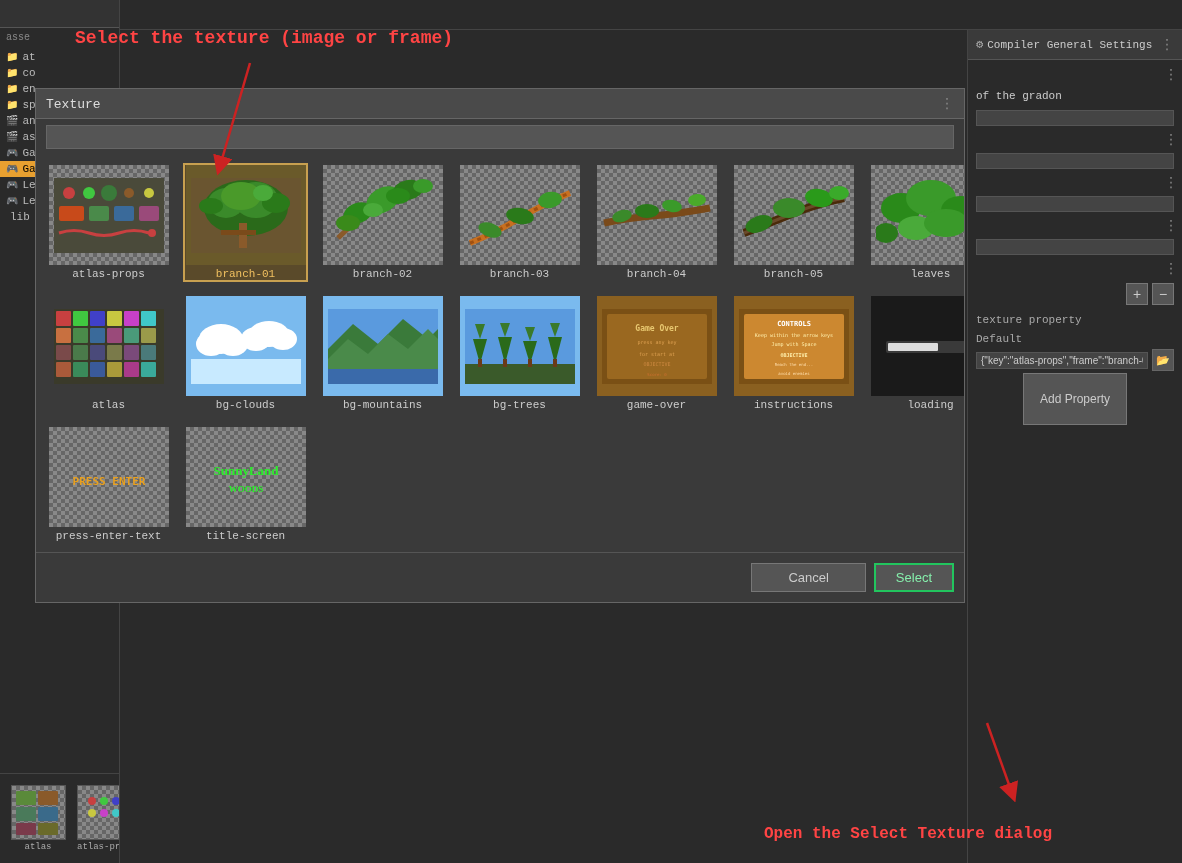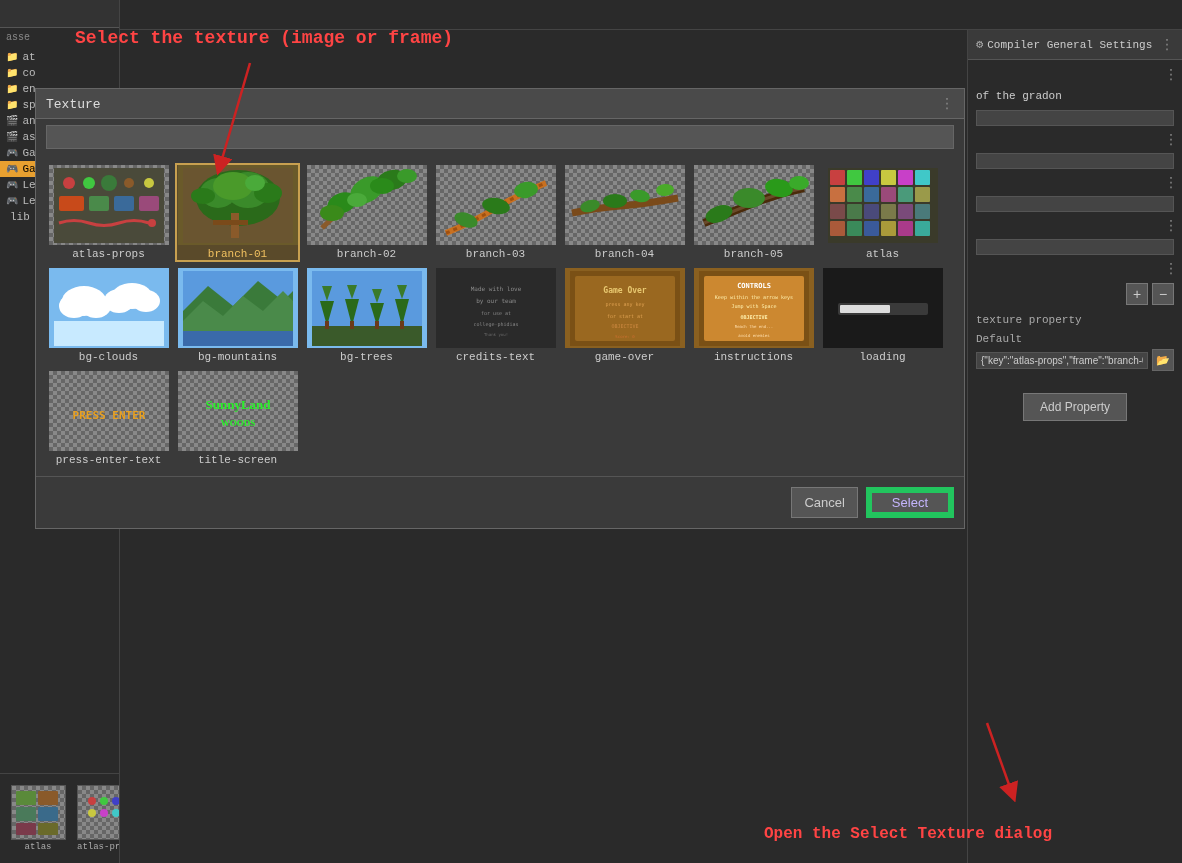--- a/index.html
+++ b/index.html
@@ -107,39 +107,39 @@
       width: 100%;
       padding: 2px 6px;
       font-size: 12px;
       outline: none;
     }
 
     
     .texture-grid {
       display: grid;
       grid-template-columns: repeat(7, 125px);
-      gap: 4px;
+      gap: 12px;
       padding: 8px 10px;
       overflow-y: auto;
       max-height: 420px;
     }
     .texture-item {
       display: flex;
       flex-direction: column;
       align-items: center;
       cursor: pointer;
       border: 2px solid transparent;
     }
     .texture-item.selected {
       border: 2px solid #c8a050;
       background: #5a4a2a;
     }
     .texture-thumb {
       width: 120px;
-      height: 80px;
+      height: 100px;
       background: #555;
       display: flex;
       align-items: center;
       justify-content: center;
       overflow: hidden;
       position: relative;
     }
     .texture-label {
       font-size: 11px;
       color: #ccc;
@@ -155,28 +155,28 @@
       display: flex;
       justify-content: flex-end;
       padding: 10px;
       gap: 8px;
       border-top: 1px solid #555;
     }
     .btn-cancel {
       background: #555;
       border: 1px solid #777;
       color: #ccc;
-      padding: 6px 12px;
+      padding: 6px 36px;
       font-size: 13px;
       cursor: pointer;
     }
     .btn-select {
       background: #555;
-      border: 6px solid #22c55e;
-      color: #c4b5fd;
+      border: 2px solid #22c55e;
+      color: #86efac;
       padding: 2px 20px;
       font-size: 13px;
       cursor: pointer;
     }
 
     
     .right-panel-header {
       background: #3a3a3a;
       border-bottom: 1px solid #555;
       padding: 6px 8px;
@@ -349,24 +349,24 @@
       align-items: center;
       justify-content: center;
       flex-shrink: 0;
     }
 
     
     .add-property-btn {
       background: #555;
       border: 1px solid #777;
       color: #ccc;
-      padding: 6px 16px;
+      padding: 18px 16px;
       font-size: 12px;
       cursor: pointer;
-      margin: 20px auto;
+      margin: 0 auto;
       display: block;
     }
 
     
     .bottom-annotation {
       position: absolute;
       bottom: 30px;
       right: 120px;
       color: #ff4444;
       font-size: 16px;
@@ -665,20 +665,34 @@
           <path d="M5 55 Q30 45 55 35 Q80 25 105 20" stroke="#6a4a2a" stroke-width="3" fill="none"></path>
           <ellipse cx="20" cy="46" rx="14" ry="8" fill="#2a7a1a" transform="rotate(-20 20 46)"></ellipse>
           <ellipse cx="50" cy="30" rx="16" ry="10" fill="#3a8a2a"></ellipse>
           <ellipse cx="80" cy="20" rx="14" ry="9" fill="#2a9a1a" transform="rotate(10 80 20)"></ellipse>
           <ellipse cx="100" cy="15" rx="10" ry="7" fill="#3aaa2a"></ellipse>
         </svg>
       </div>
       <div class="texture-label">branch-05</div>
     </div>
 
+    <div class="texture-item">
+      <div class="texture-thumb checker">
+        <svg width="110" height="75" viewBox="0 0 110 75">
+          <ellipse cx="25" cy="30" rx="20" ry="15" fill="#2a8a1a"></ellipse>
+          <ellipse cx="55" cy="20" rx="25" ry="18" fill="#3a9a2a"></ellipse>
+          <ellipse cx="85" cy="32" rx="20" ry="14" fill="#2a8a1a"></ellipse>
+          <ellipse cx="40" cy="50" rx="18" ry="12" fill="#4aaa3a"></ellipse>
+          <ellipse cx="70" cy="45" rx="22" ry="14" fill="#3a9a2a"></ellipse>
+          <ellipse cx="10" cy="55" rx="12" ry="10" fill="#2a7a1a"></ellipse>
+          <ellipse cx="100" cy="55" rx="10" ry="9" fill="#3a8a2a"></ellipse>
+        </svg>
+      </div>
+      <div class="texture-label">leaves</div>
+    </div>
 
     <div class="texture-item">
       <div class="texture-thumb" style="background:#3a3a3a;">
         <svg width="110" height="75" viewBox="0 0 110 75">
           <rect x="0" y="0" width="110" height="75" fill="#3a3a2a"></rect>
 
           <rect x="2" y="2" width="15" height="15" fill="#c84040" rx="1"></rect>
           <rect x="19" y="2" width="15" height="15" fill="#40c840" rx="1"></rect>
           <rect x="36" y="2" width="15" height="15" fill="#4040c8" rx="1"></rect>
           <rect x="53" y="2" width="15" height="15" fill="#c8c840" rx="1"></rect>
@@ -753,33 +767,20 @@
           <polygon points="65,32 60,18 70,18" fill="#3a7a2a"></polygon>
           <rect x="63" y="50" width="4" height="8" fill="#6a3a1a"></rect>
           <polygon points="90,55 83,28 97,28" fill="#2a6a1a"></polygon>
           <polygon points="90,28 85,14 95,14" fill="#3a7a2a"></polygon>
           <rect x="88" y="50" width="4" height="8" fill="#6a3a1a"></rect>
         </svg>
       </div>
       <div class="texture-label">bg-trees</div>
     </div>
 
-    <div class="texture-item">
-      <div class="texture-thumb" style="background:#2a2a2a;">
-        <svg width="110" height="75" viewBox="0 0 110 75">
-          <rect x="0" y="0" width="110" height="75" fill="#2a2a2a"></rect>
-          <text x="55" y="20" text-anchor="middle" fill="#888" font-size="6" font-family="monospace">Made with love</text>
-          <text x="55" y="32" text-anchor="middle" fill="#888" font-size="6" font-family="monospace">by our team</text>
-          <text x="55" y="44" text-anchor="middle" fill="#888" font-size="5" font-family="monospace">for use at</text>
-          <text x="55" y="55" text-anchor="middle" fill="#888" font-size="5" font-family="monospace">college-phidias</text>
-          <text x="55" y="65" text-anchor="middle" fill="#666" font-size="4" font-family="monospace">Thank you!</text>
-        </svg>
-      </div>
-      <div class="texture-label">credits-text</div>
-    </div>
 
     <div class="texture-item">
       <div class="texture-thumb" style="background:#8a6020;">
         <svg width="110" height="75" viewBox="0 0 110 75">
           <rect x="0" y="0" width="110" height="75" fill="#7a5015"></rect>
           <rect x="5" y="5" width="100" height="65" fill="#9a6820" rx="2"></rect>
           <text x="55" y="22" text-anchor="middle" fill="#e8c870" font-size="8" font-family="monospace" font-weight="bold">Game Over</text>
           <text x="55" y="35" text-anchor="middle" fill="#dda050" font-size="5" font-family="monospace">press any key</text>
           <text x="55" y="47" text-anchor="middle" fill="#dda050" font-size="5" font-family="monospace">for start at</text>
           <text x="55" y="57" text-anchor="middle" fill="#cc8840" font-size="5" font-family="monospace">OBJECTIVE</text>

